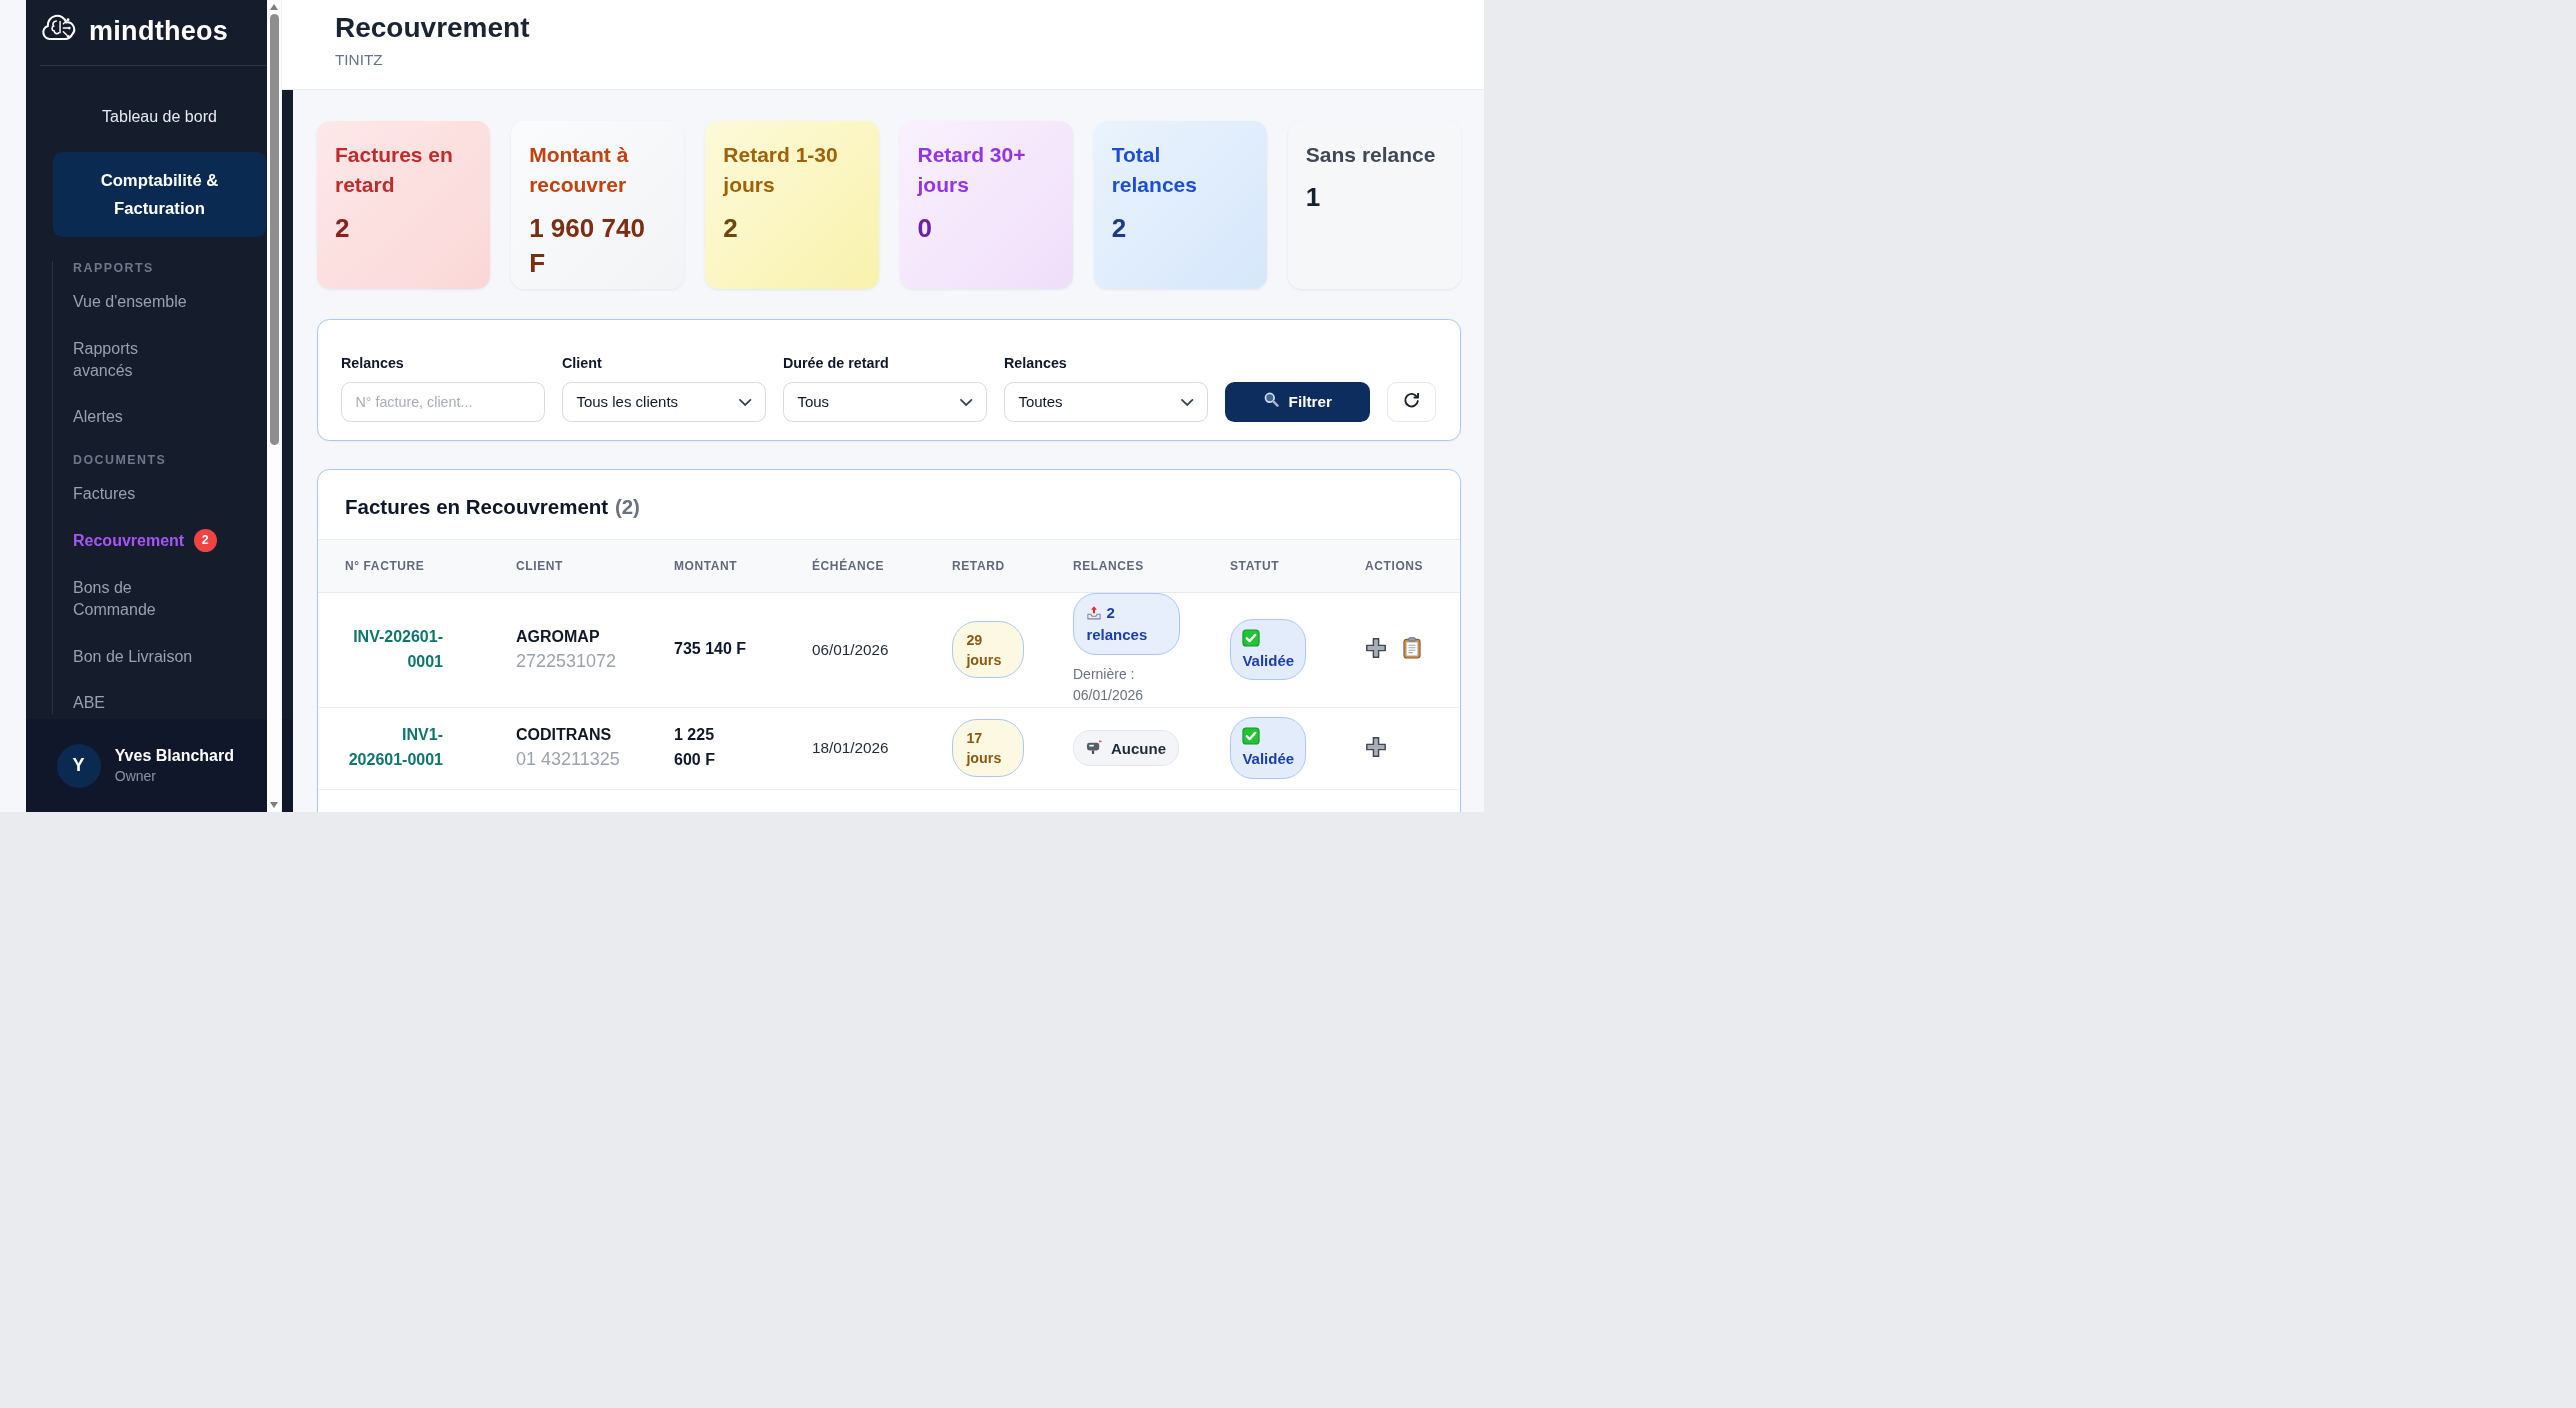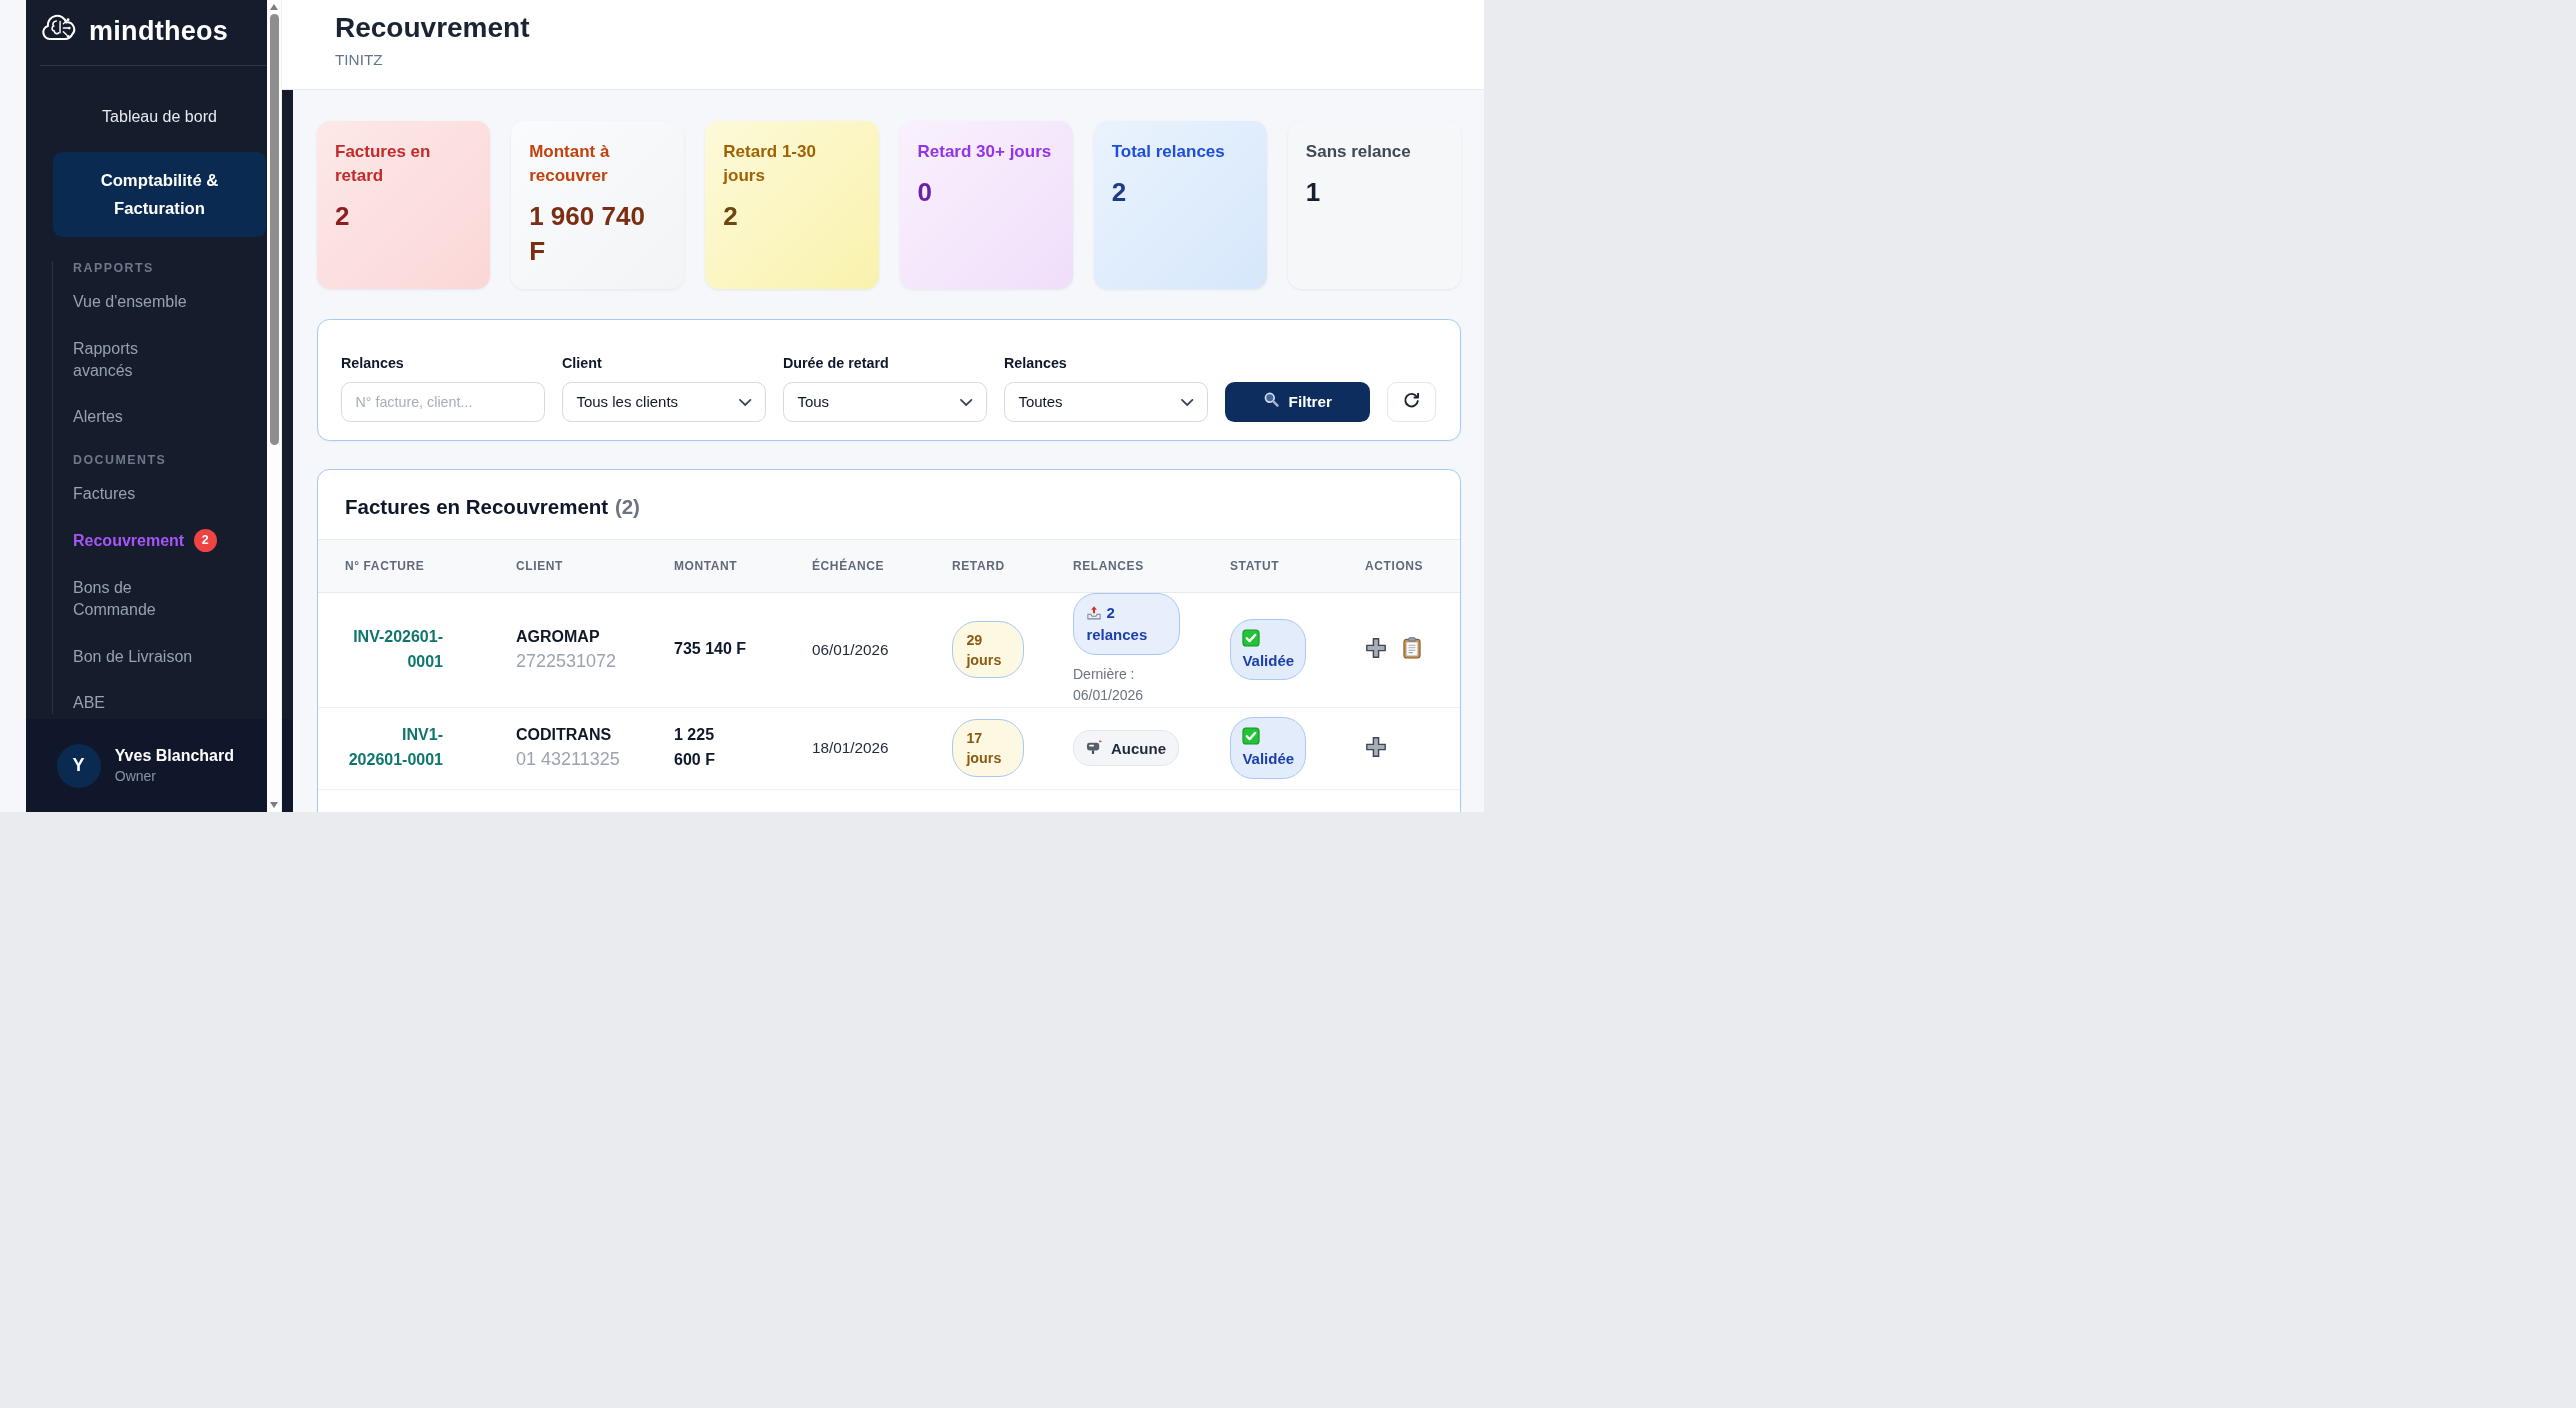--- a/index.html
+++ b/index.html
@@ -38,21 +38,21 @@
   
   .main { position:absolute; left:282px; top:0; width:1202px; height:812px; }
   .page-header { background:#fff; height:90px; border-bottom:1px solid #e8eaee; padding:12.4px 0 0 53px; }
   .page-title { font-size:28px; font-weight:700; color:#1a2433; }
   .page-sub { font-size:15.3px; color:#64748b; margin-top:6.7px; }
   .content { padding:30.5px 23px 0 35px; }
 
   
   .stats { display:flex; gap:21px; }
   .stat { flex:1; height:168px; border-radius:13.4px; padding:19px 18px; box-shadow:0 1px 2.9px rgba(15,23,42,.07); }
-  .stat-label { font-size:17px; font-weight:600; line-height:1.45; }
+  .stat-label { font-size:21px; font-weight:600; line-height:1.45; }
   .stat-value { font-size:26px; font-weight:700; margin-top:10.5px; line-height:1.35; max-width:139px; }
   .stat.red    { background:linear-gradient(135deg,#fde8e8,#fbd7d7); }
   .stat.red .stat-label{ color:#c22b2b; } .stat.red .stat-value{ color:#8c1f1f; }
   .stat.orange { background:linear-gradient(135deg,#fafbfc,#f2f4f6); }
   .stat.orange .stat-label{ color:#c2410c; } .stat.orange .stat-value{ color:#7c2d12; }
   .stat.yellow { background:linear-gradient(135deg,#fdfad9,#f9f2ad); }
   .stat.yellow .stat-label{ color:#a16207; } .stat.yellow .stat-value{ color:#6f4610; }
   .stat.purple { background:linear-gradient(135deg,#f9f1fd,#f0defa); }
   .stat.purple .stat-label{ color:#9333ea; } .stat.purple .stat-value{ color:#6b21a8; }
   .stat.blue   { background:linear-gradient(135deg,#eaf3fd,#d6e7fb); }

